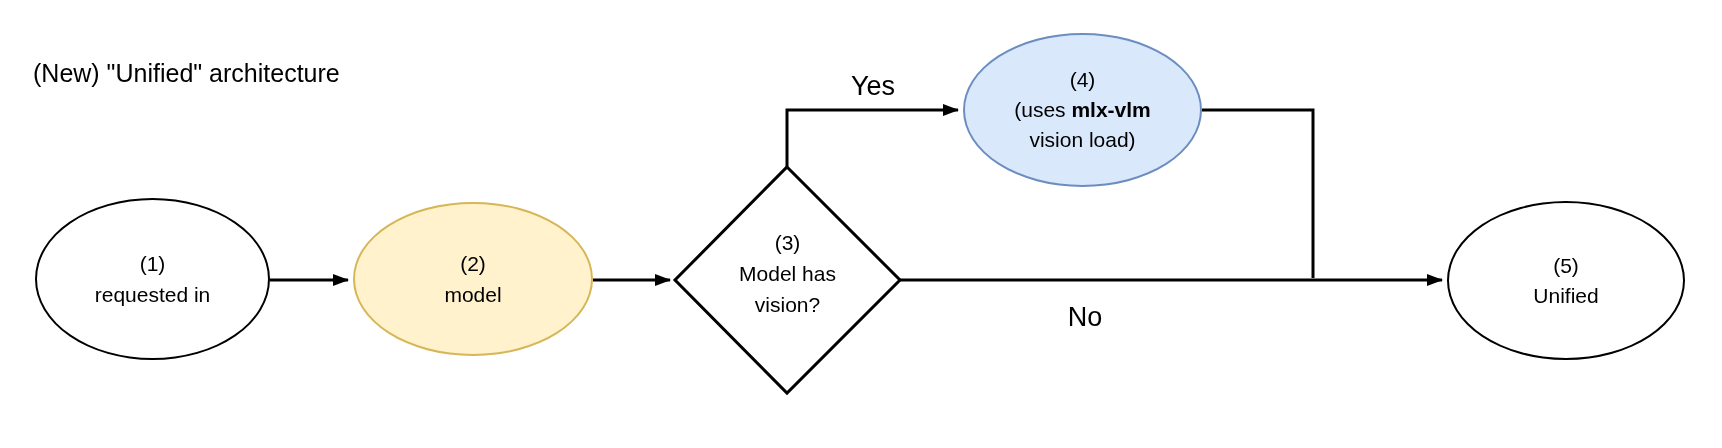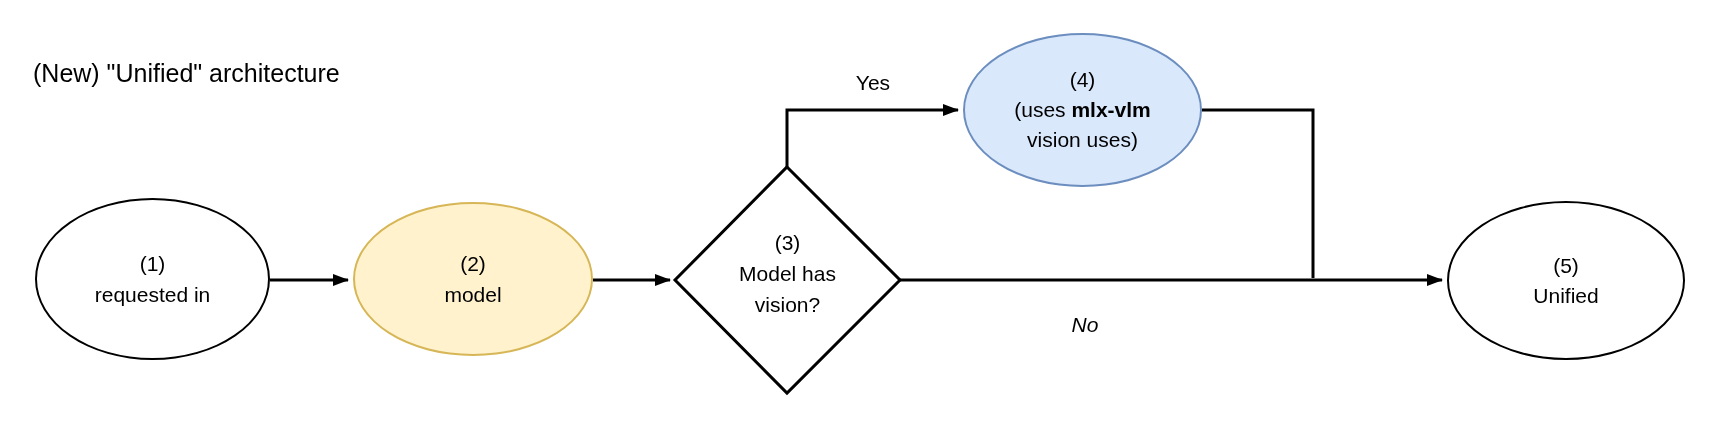--- a/index.html
+++ b/index.html
@@ -50,27 +50,27 @@
   .l2 { left: 353px;  top: 202px; width: 240px; height: 154px; }
   .l3 { left: 675px;  top: 167px; width: 225px; height: 226px; transform: translateY(-7px); }
   .l4 { left: 963px;  top: 33px;  width: 239px; height: 154px; line-height: 30px; }
   .l5 { left: 1447px; top: 201px; width: 238px; height: 159px; line-height: 30px; }
 
   .line { white-space: pre; }
   .b { font-weight: bold; }
 
   .edge-label {
     position: absolute;
-    font-size: 21px;
+    font-size: 27px;
     color: #000000;
     text-align: center;
     width: 70px;
   }
   .yes { left: 838px;  top: 71px; }
-  .no  { left: 1050px; top: 313px; font-style: italic; }
+  .no  { left: 1050px; top: 302px; }
 </style>
 </head>
 <body>
 
 <div class="canvas">
 
   <svg class="wires" width="1722" height="448" viewBox="0 0 1722 448">
     <defs>
       <marker id="arr" markerUnits="userSpaceOnUse" markerWidth="16" markerHeight="12" refX="15" refY="6" orient="auto">
         <path d="M0,0 L16,6 L0,12 Z" fill="#000000"></path>
@@ -109,21 +109,21 @@
 
   <div class="label l3">
     <div class="line"><span>(3)</span></div>
     <div class="line"><span>Model has</span></div>
     <div class="line"><span>vision?</span></div>
   </div>
 
   <div class="label l4">
     <div class="line"><span>(4)</span></div>
     <div class="line"><span>(uses </span><span class="b">mlx-vlm</span></div>
-    <div class="line"><span>vision uses)</span></div>
+    <div class="line"><span>vision load)</span></div>
   </div>
 
   <div class="label l5">
     <div class="line"><span>(5)</span></div>
     <div class="line"><span>Unified</span></div>
   </div>
 
   <div class="edge-label yes">Yes</div>
   <div class="edge-label no">No</div>
 

